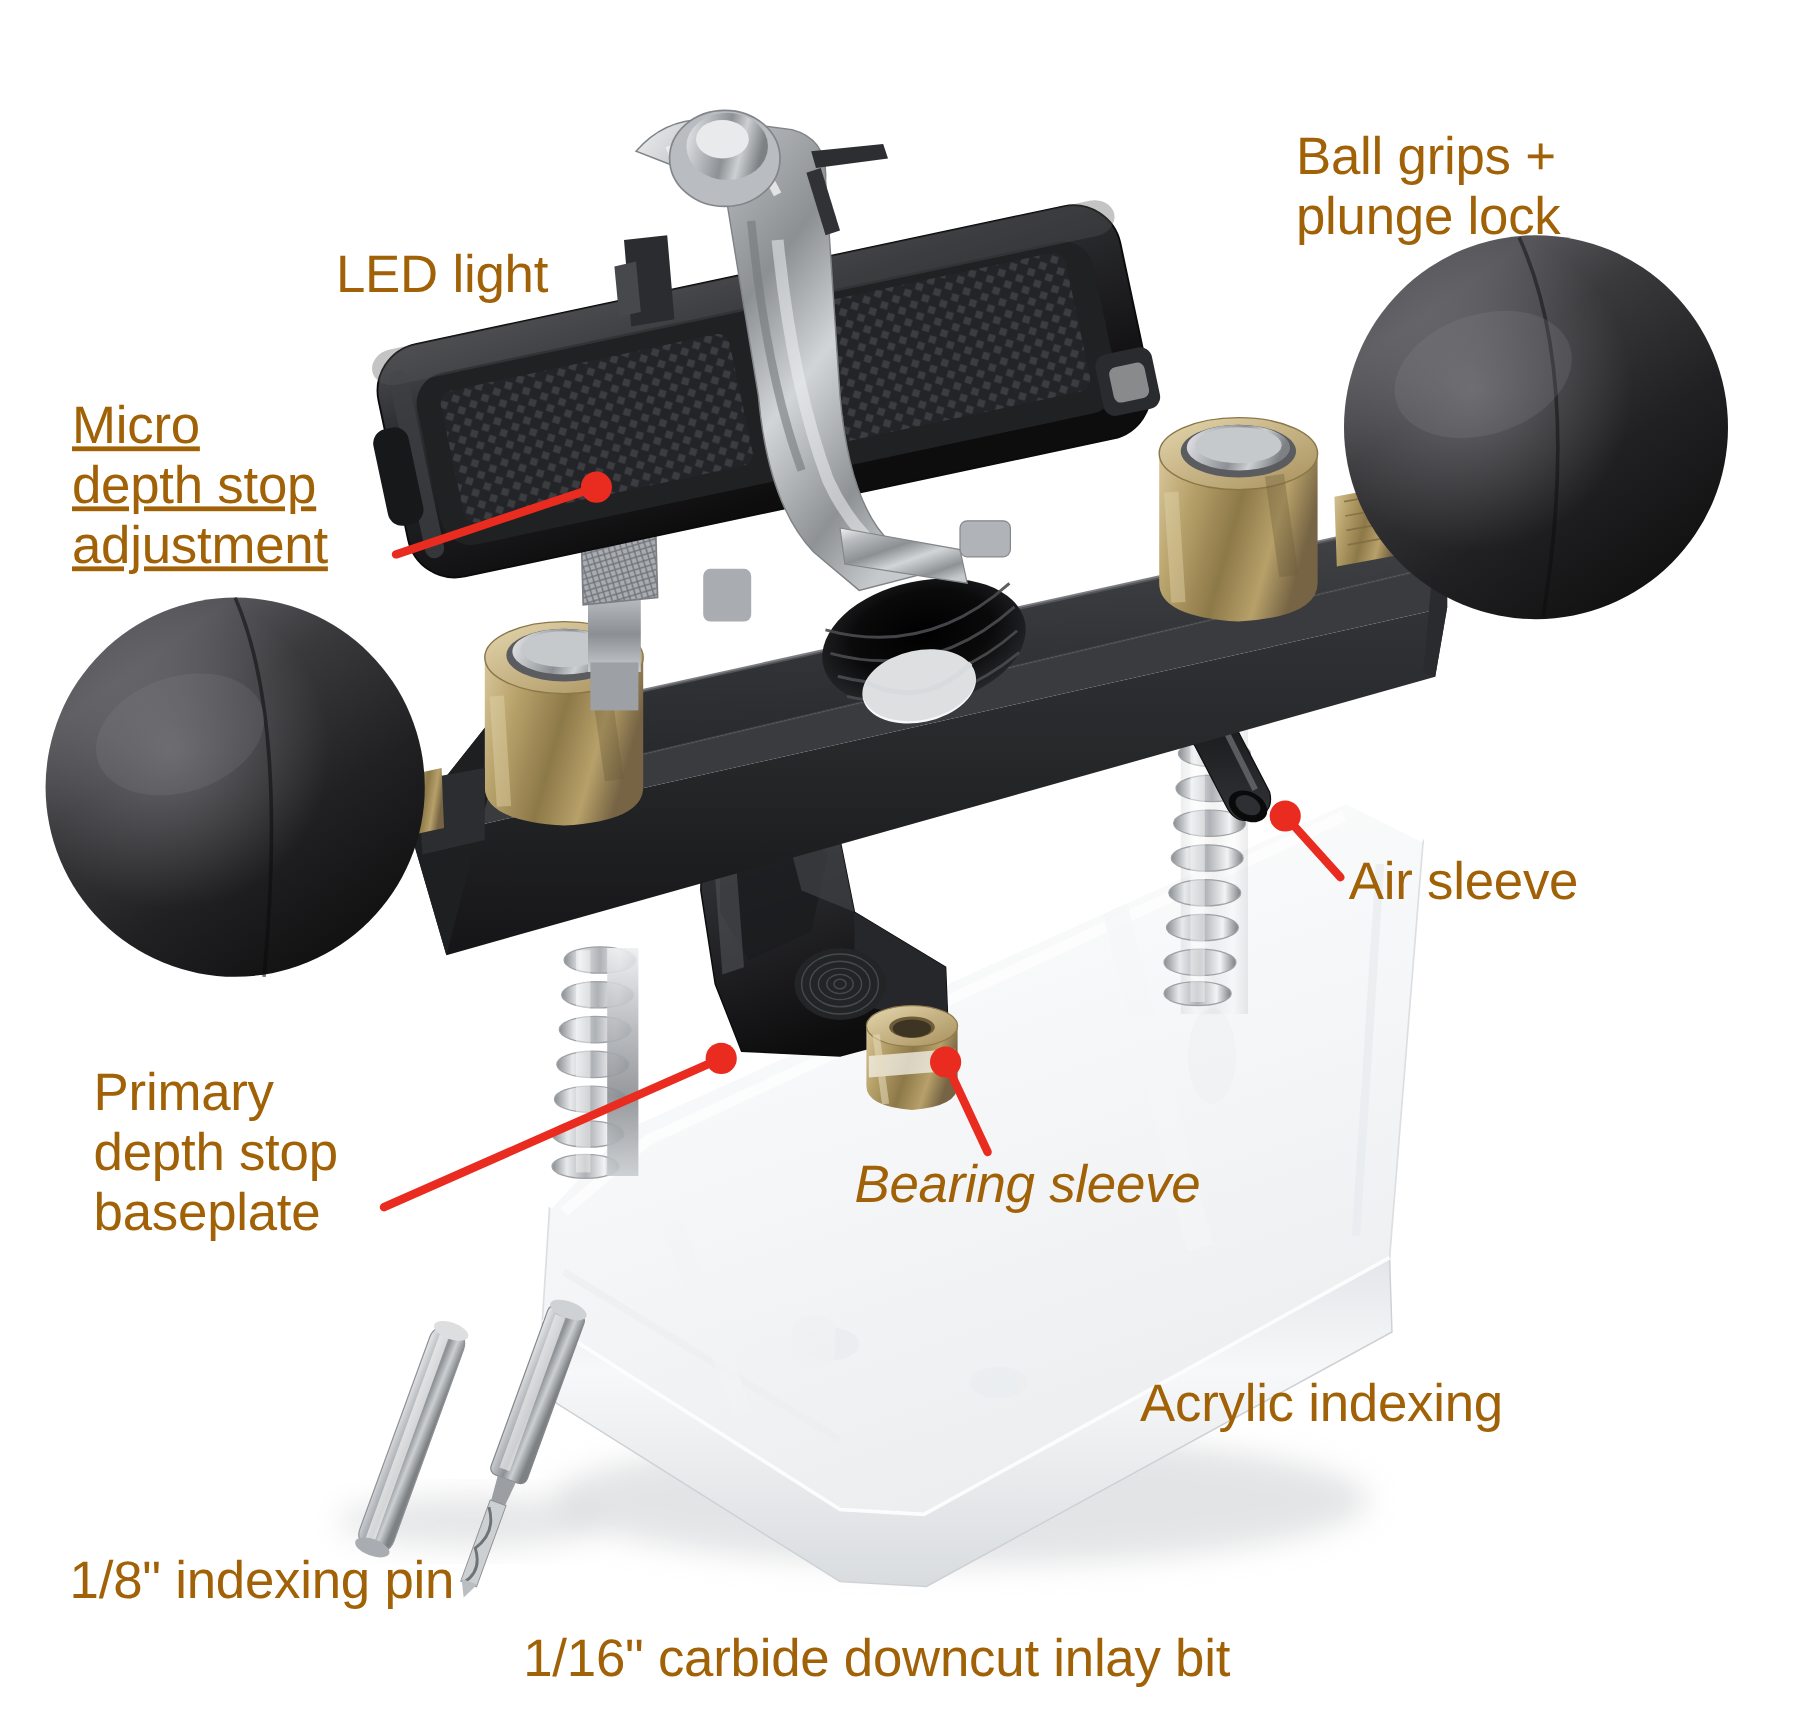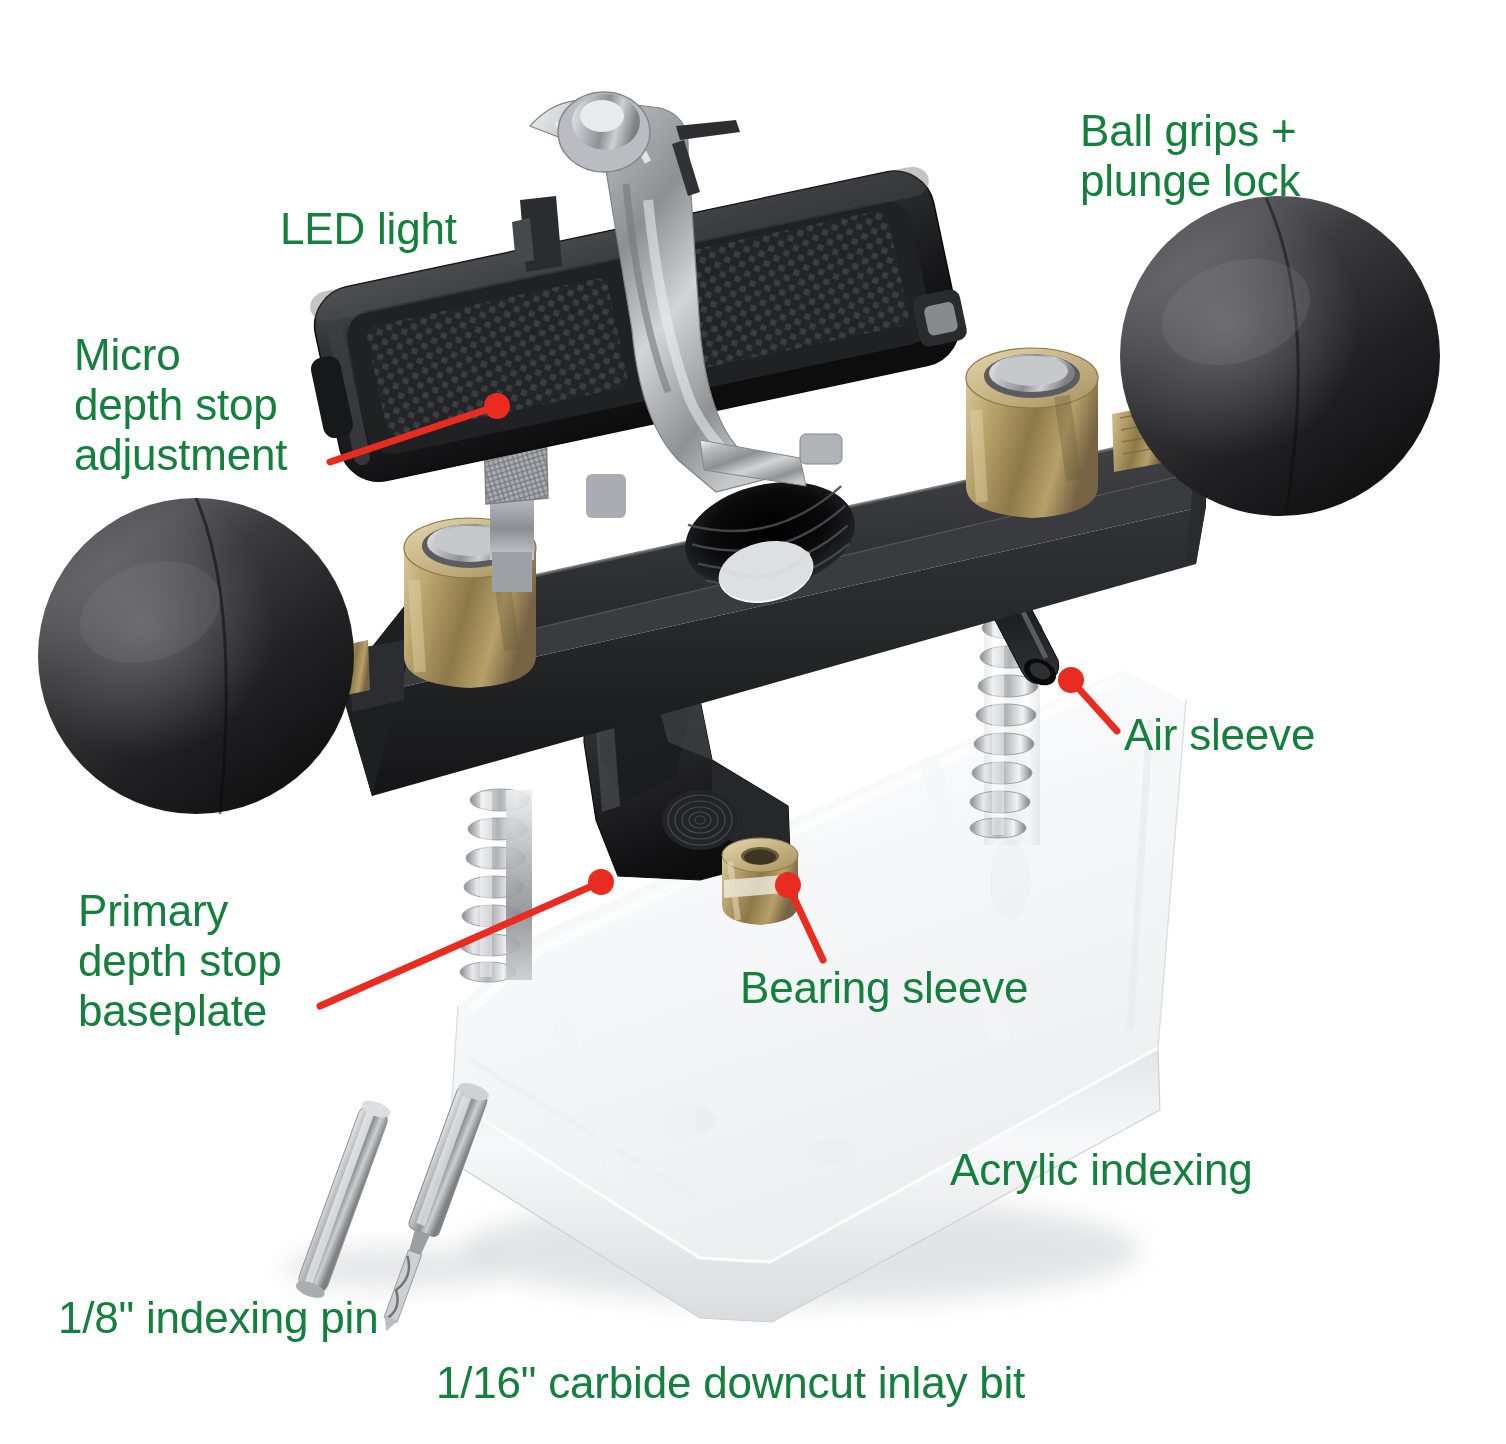--- a/index.html
+++ b/index.html
@@ -2,28 +2,28 @@
 <html><head>
 <meta charset="utf-8">
 <style>
   html,body{margin:0;padding:0;background:#fff;}
   body{width:1506px;height:1444px;position:relative;overflow:hidden;
        font-family:"Liberation Sans","DejaVu Sans",sans-serif;}
 
   #stage{position:absolute;left:0;top:0;width:1506px;height:1444px;background:#ffffff;}
 
   
-  .label{position:absolute;color:#15803d;font-size:44px;line-height:1.14;
+  .label{position:absolute;color:#a16207;font-size:44px;line-height:1.14;
          letter-spacing:-0.2px;white-space:pre-line;font-weight:400;}
   .lbl-led{left:280px;top:204px;}
   .lbl-ballgrips{left:1080px;top:106px;text-align:left;}
-  .lbl-micro{left:74px;top:330px;}
+  .lbl-micro{left:60px;top:330px;text-decoration:underline;}
   .lbl-air{left:1124px;top:710px;}
   .lbl-primary{left:78px;top:886px;}
-  .lbl-bearing{left:740px;top:963px;}
+  .lbl-bearing{left:712px;top:963px;font-style:italic;}
   .lbl-acrylic{left:950px;top:1145px;}
   .lbl-pin{left:58px;top:1293px;}
   .lbl-bit{left:436px;top:1358px;}
 
   
   svg.layer{position:absolute;left:0;top:0;width:1506px;height:1444px;}
   svg#photo{z-index:1;}
   svg#leaders{z-index:5;pointer-events:none;}
   .label{z-index:6;}
 </style>

